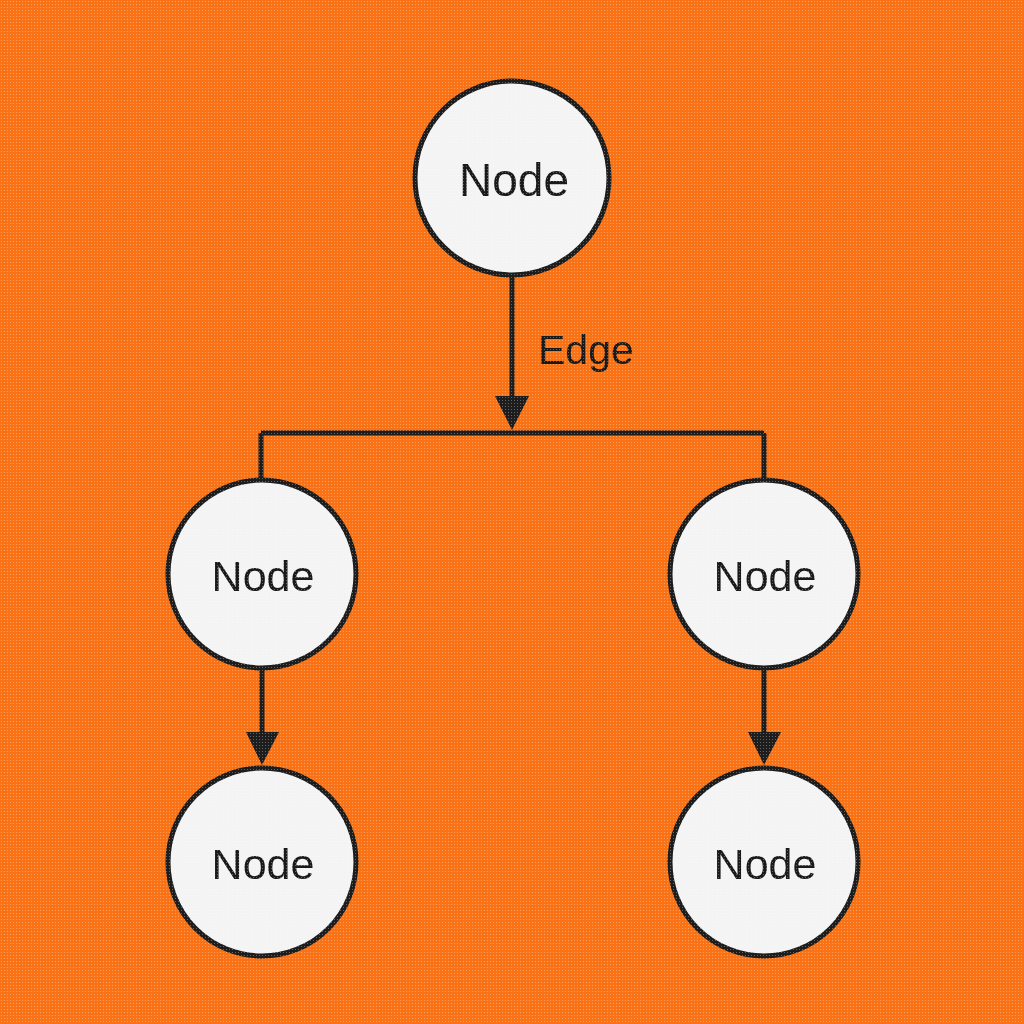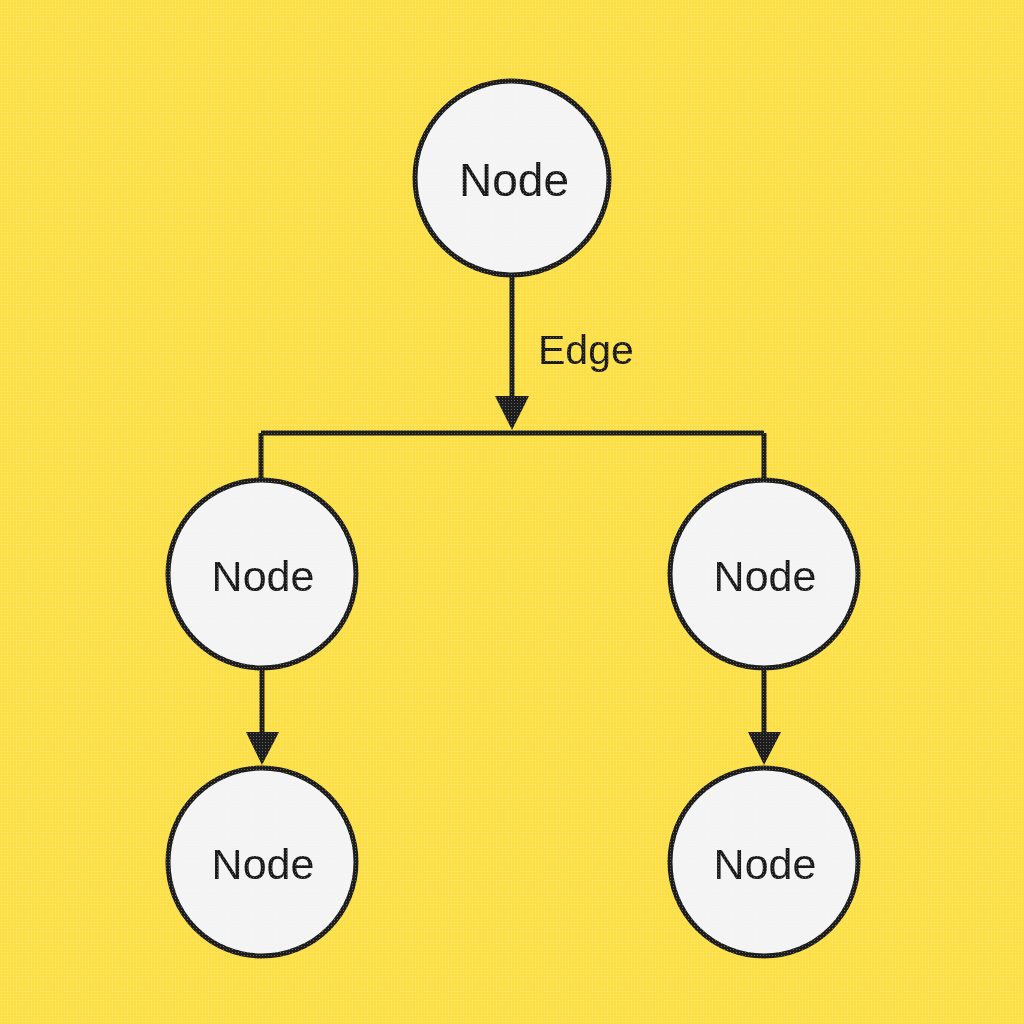--- a/index.html
+++ b/index.html
@@ -8,21 +8,21 @@
     padding: 0;
     background: #efefef;
   }
   body {
     font-family: "Liberation Sans", sans-serif;
   }
   #canvas {
     position: relative;
     width: 1024px;
     height: 1024px;
-    background: #fde047;
+    background: #f97316;
     overflow: hidden;
   }
   
   #noise {
     position: absolute;
     inset: 0;
     pointer-events: none;
     opacity: 0.35;
     background-image:
       radial-gradient(rgba(255,255,255,0.9) 0.5px, transparent 0.6px),

